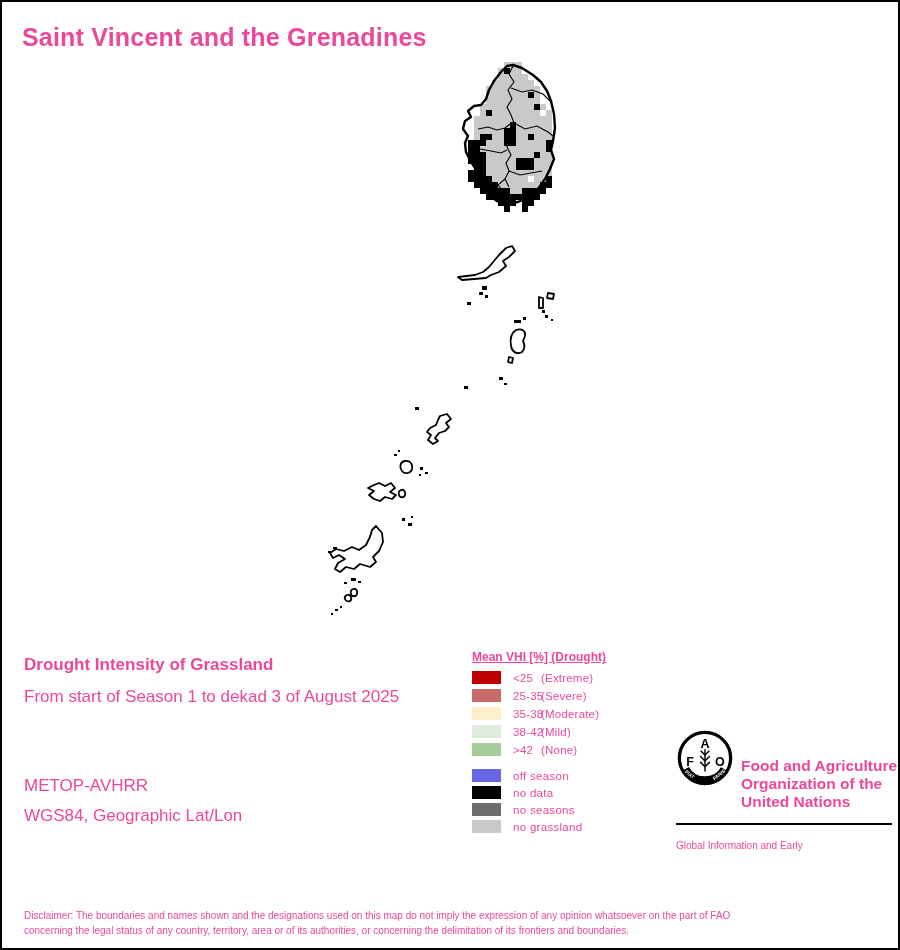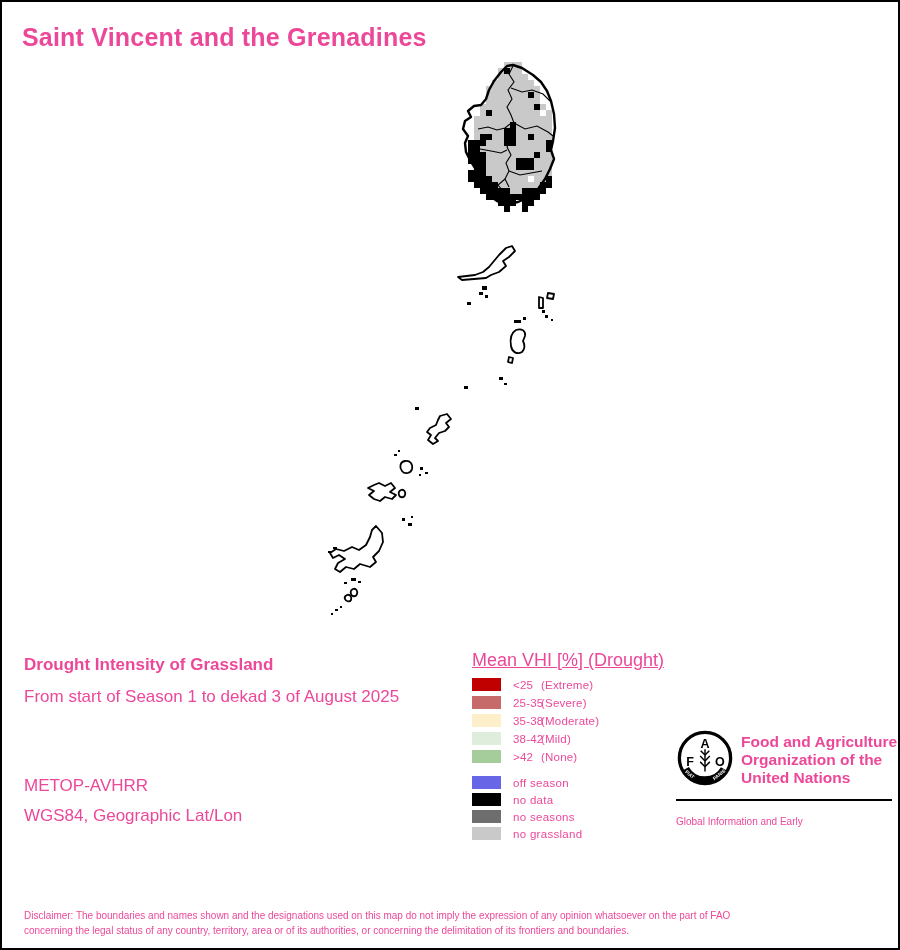--- a/index.html
+++ b/index.html
@@ -13,33 +13,33 @@
   }
   .map-svg{position:absolute;left:0;top:0;}
   .info-line{position:absolute;left:22px;font-size:17px;white-space:nowrap;}
   .info-heading{top:653px;font-weight:bold;}
   .info-period{top:685px;}
   .info-aggregation{top:715px;}
   .info-sensor{top:774px;text-align:center;}
   .info-projection{top:804px;}
 
   .legend{position:absolute;left:470px;top:648px;width:205px;}
-  .legend-title{font-size:18px;font-weight:normal;text-decoration:underline;margin:0 0 7px 0;white-space:nowrap;}
+  .legend-title{font-size:12px;font-weight:bold;text-decoration:underline;margin:0 0 7px 0;white-space:nowrap;}
   .lrow{display:flex;align-items:flex-end;height:13px;margin-bottom:5px;}
   .status-rows{margin-top:13px;}
   .status-rows .lrow{margin-bottom:4px;}
   .swatch{width:29px;height:13px;flex:0 0 29px;}
   .lval{margin-left:12px;width:28px;font-size:11.5px;letter-spacing:.2px;white-space:nowrap;}
   .lclass{font-size:11.5px;letter-spacing:.2px;white-space:nowrap;}
   .llabel{margin-left:12px;font-size:11.5px;letter-spacing:.3px;white-space:nowrap;}
 
   .fao{position:absolute;left:674px;top:727px;width:216px;}
   .fao-top{display:flex;}
   .fao-logo{flex:0 0 58px;width:58px;height:58px;}
-  .fao-name{margin-left:7px;font-size:15.5px;font-weight:bold;line-height:18px;padding-top:4px;white-space:nowrap;}
+  .fao-name{margin-left:7px;font-size:15.5px;font-weight:bold;line-height:18px;padding-top:4px;white-space:nowrap;margin-top:24px;}
   .fao-rule{height:2px;background:#000;margin-top:12px;}
   .fao-giews{margin-top:11px;font-size:10px;line-height:19px;white-space:nowrap;}
 
   .disclaimer{
     position:absolute;left:22px;top:907px;width:870px;
     font-size:10.2px;line-height:14.5px;transform:scaleX(.98);transform-origin:left top;
   }
   .disclaimer div{white-space:nowrap;}
 </style>
 </head>

